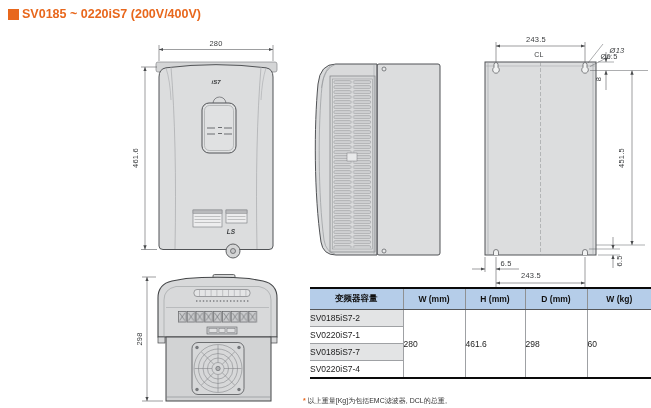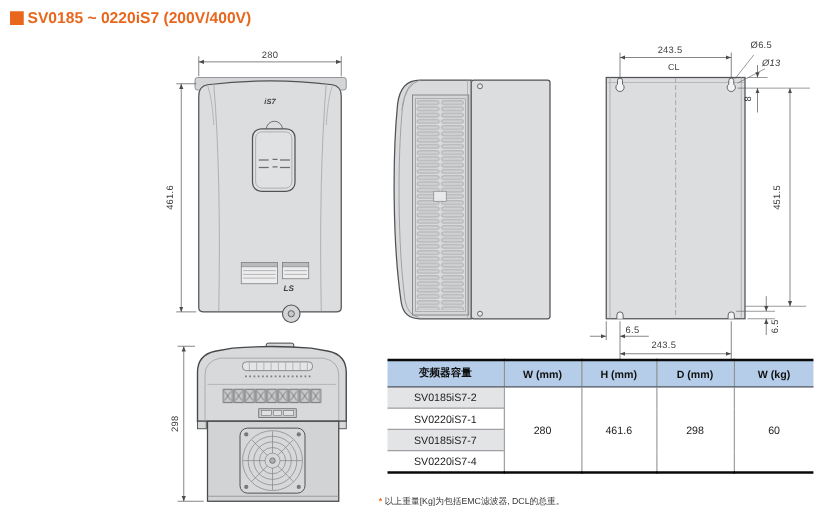--- a/index.html
+++ b/index.html
@@ -12,21 +12,21 @@
   svg.drawing { position:absolute; left:0; top:0; }
   .dim { position:absolute; font-size:7.5px; line-height:10px; color:#3a3c3e;
          text-align:center; letter-spacing:0.2px; white-space:nowrap; }
   .vlabel { transform:rotate(-90deg); }
   .mark { position:absolute; font-size:6px; line-height:8px; font-weight:bold; font-style:italic;
           color:#3f4143; text-align:center; }
   .spec-table { position:absolute; left:310px; top:287px; width:341px; table-layout:fixed;
                 border-collapse:collapse; border-top:2px solid #0a0a0a; border-bottom:2px solid #0a0a0a; }
   .spec-table th { background:#b5cde9; border:1px solid #8f9193; border-top:none;
                    font-size:8.5px; font-weight:bold; color:#111; height:20px; padding:0; text-align:center; }
-  .spec-table td { border:1px solid #9fa1a4; font-size:8.5px; color:#1c1c1c; text-align:center;
+  .spec-table td { border:1px solid #9fa1a4; font-size:8.5px; color:#1c1c1c; 
                    height:16px; padding:0; background:#fff; }
   .spec-table td.shaded { background:#e3e4e5; }
   .spec-table th:first-child, .spec-table td:first-child { border-left:none; }
   .spec-table th:last-child, .spec-table td.last { border-right:none; }
   .spec-table th { border-bottom:1px solid #55575a; }
   .footnote { position:absolute; left:303px; top:396px; width:345px; font-size:7px; color:#333; }
   .footnote .mk { color:#e8671c; font-weight:bold; margin-right:2px; }
 </style>
 </head>
 <body>
@@ -189,21 +189,21 @@
     </g>
   </svg>
 
   <div class="dim" style="left:196px;top:39px;width:40px;">280</div>
   <div class="dim vlabel" style="left:118px;top:153px;width:36px;">461.6</div>
   <div class="mark" style="left:201px;top:78px;width:30px;">iS7</div>
   <div class="mark" style="left:216px;top:228px;width:30px;font-size:6.5px;">LS</div>
   <div class="dim vlabel" style="left:122px;top:334px;width:36px;">298</div>
   <div class="dim" style="left:511px;top:35px;width:50px;">243.5</div>
   <div class="dim" style="left:524px;top:50px;width:30px;font-size:7px;">CL</div>
-  <div class="dim" style="left:591px;top:31px;width:36px;">Ø6.5</div>
+  <div class="dim" style="left:591px;top:52px;width:36px;">Ø6.5</div>
   <div class="dim" style="left:599px;top:46px;width:36px;font-style:italic;">Ø13</div>
   <div class="dim vlabel" style="left:590px;top:74px;width:18px;">8</div>
   <div class="dim vlabel" style="left:604px;top:153px;width:36px;">451.5</div>
   <div class="dim" style="left:488px;top:259px;width:36px;">6.5</div>
   <div class="dim" style="left:506px;top:271px;width:50px;">243.5</div>
   <div class="dim vlabel" style="left:602px;top:256px;width:36px;">6.5</div>
 
   <table class="spec-table">
     <colgroup>
         <col style="width:93px">

